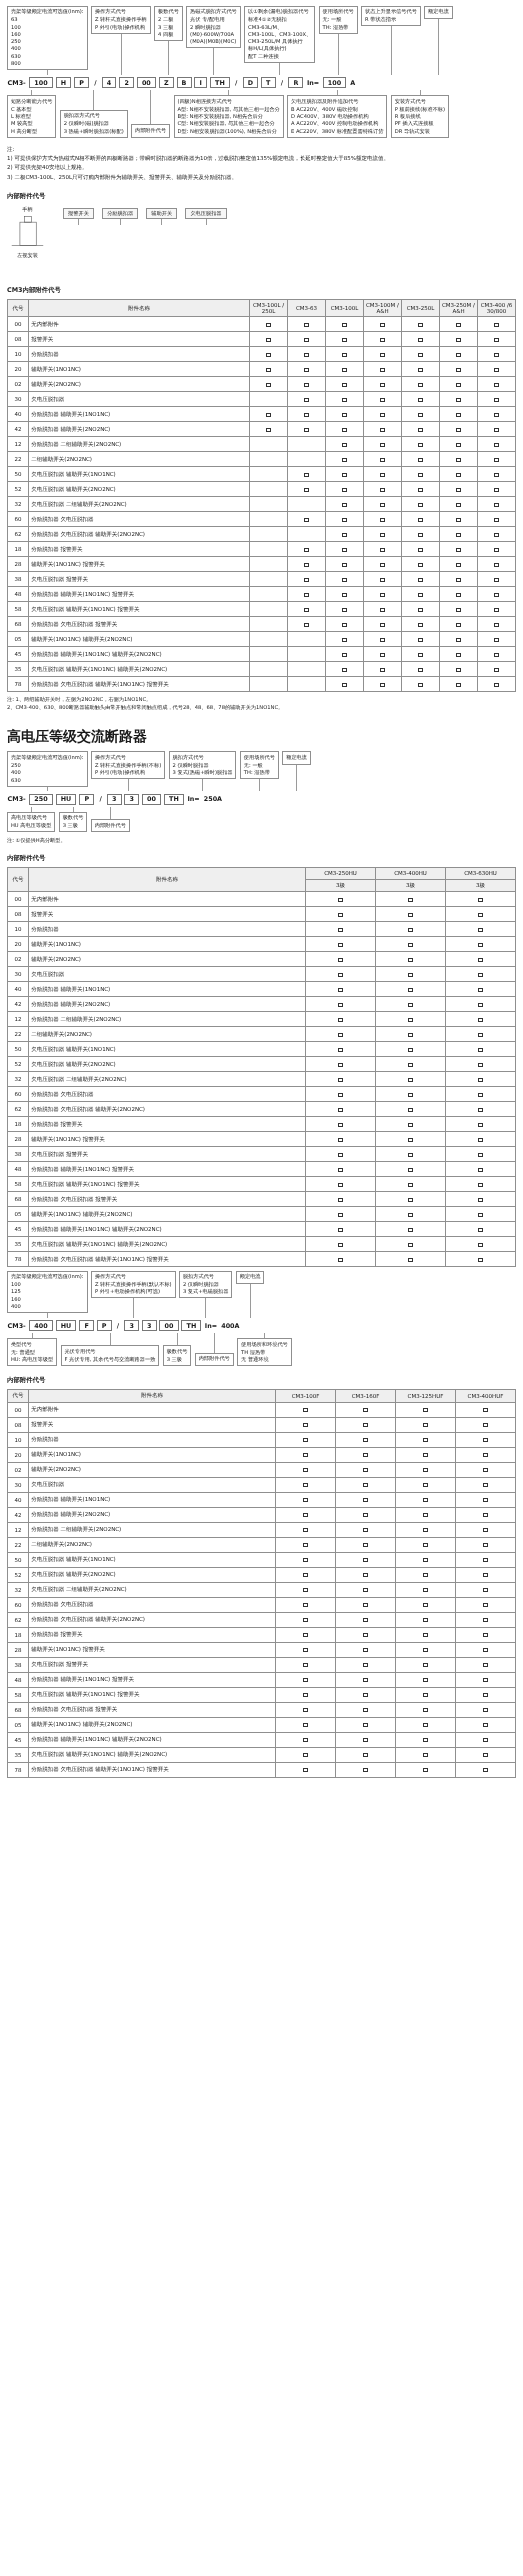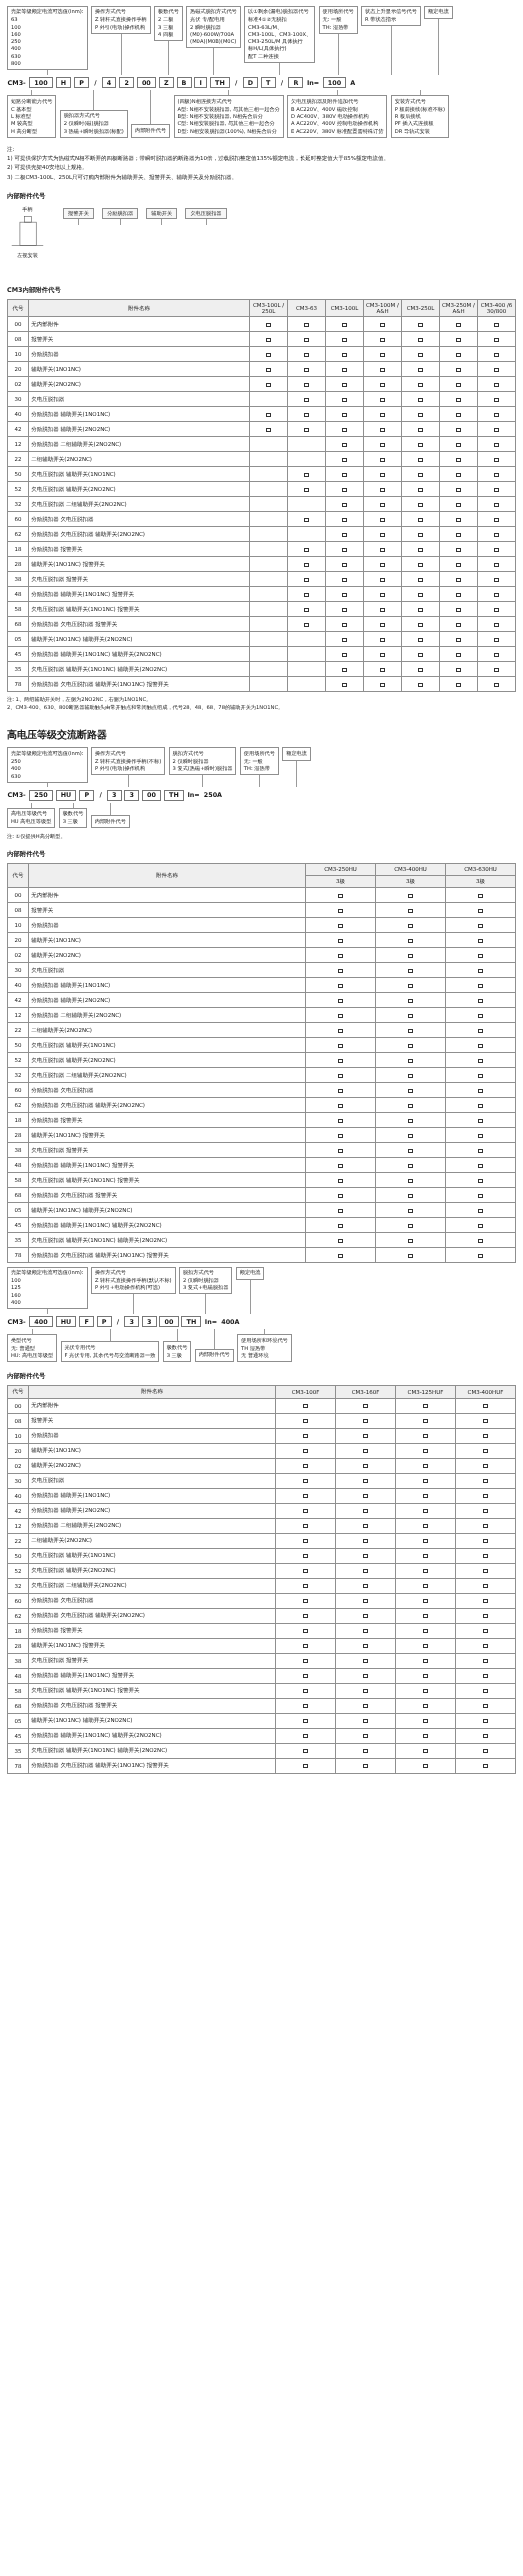--- a/index.html
+++ b/index.html
@@ -20,21 +20,21 @@
   .cbox .bl { white-space:normal; }
 
   .modelrow { display:flex; align-items:center; gap:2.9px; padding:2.3px 0; font-size:6.4px; font-weight:bold; flex-wrap:nowrap; }
   .seg { border:0.6px solid #777; padding:0.6px 4.1px; min-width:7px; text-align:center; }
   .seg.plain { border:none; padding:0.6px 0.6px; }
 
   .notes { margin:7px 0 9.3px; line-height:1.6; font-size:5.5px; }
   .notes .nline { margin:0.6px 0; }
   .tnotes { margin:3.5px 0 10.5px; line-height:1.5; font-size:5.2px; }
 
-  h3.sect { font-size:10px; font-weight:bold; margin:16.3px 0 5.8px; }
+  h3.sect { font-size:14px; font-weight:bold; margin:16.3px 0 5.8px; }
   h4.sub  { font-size:6.4px; font-weight:bold; margin:10.5px 0 3.5px; }
   .secnote { margin:4.7px 0 0; font-size:5.2px; }
 
   
   .diag { display:flex; gap:15px; margin:4.7px 0 5.8px; align-items:flex-start; min-height:70px; }
   .diag-left { display:flex; flex-direction:column; align-items:center; gap:1.7px; }
   .handlelbl { font-size:5.2px; }
   .viewlbl { font-size:5.2px; margin-top:1.2px; }
   .dlabels { display:flex; gap:8.1px; align-items:flex-start; margin-top:2.3px; }
   .dcol { display:flex; flex-direction:column; align-items:center; }

